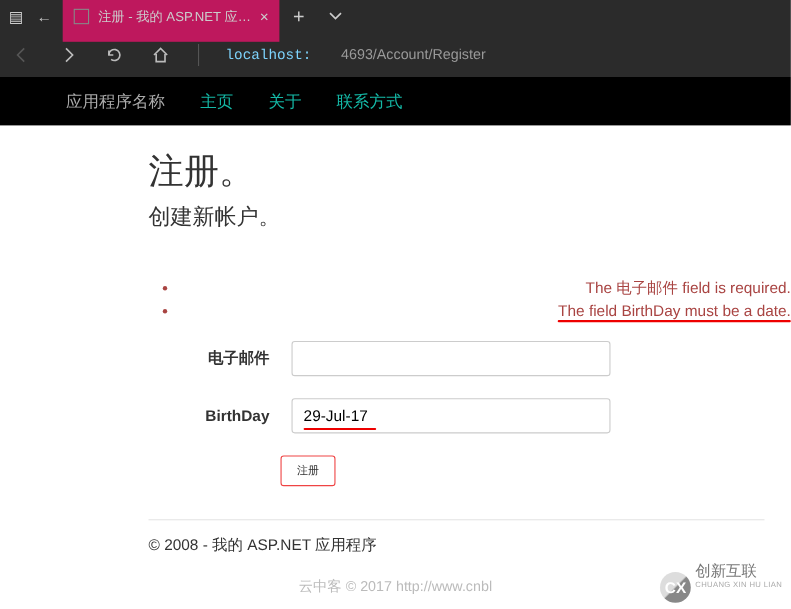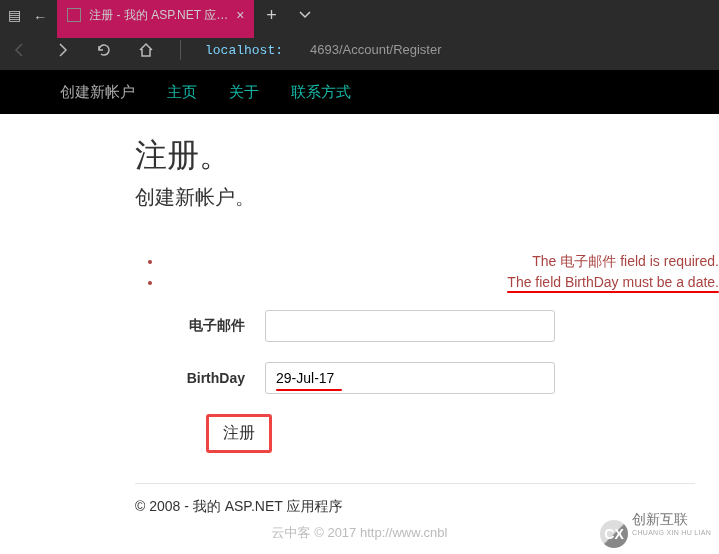--- a/index.html
+++ b/index.html
@@ -32,21 +32,21 @@
     .errors li { margin-bottom: 3px; margin-left: 14px; }
     .error-underlined { display: inline-block; position: relative; }
     .error-underlined::after { content: ""; position: absolute; left: 0; bottom: -3px; width: 100%; height: 2px; background: #e00; border-radius: 1px; }
     
     .form-row { display: flex; align-items: center; margin-bottom: 20px; }
     .form-label { width: 130px; text-align: right; font-weight: bold; font-size: 14px; color: #333; padding-right: 20px; }
     .form-input { width: 290px; height: 32px; border: 1px solid #ccc; border-radius: 3px; padding: 0 10px; font-size: 14px; }
     .input-wrap { position: relative; }
     .value-underlined { position: absolute; left: 11px; bottom: 3px; width: 66px; height: 2px; background: #e00; border-radius: 1px; }
     
-    .submit-btn { margin-left: 71px; padding: 6px 14px; border: 3px solid #ef4444; background: #fff; font-size: 16px; color: #333; border-radius: 3px; }
+    .submit-btn { margin-left: 120px; padding: 6px 14px; border: 1px solid #ef4444; background: #fff; font-size: 10px; color: #333; border-radius: 3px; }
     
     .divider { border: none; border-top: 1px solid #e5e5e5; margin: 30px 0 14px 0; width: 560px; margin-left: 0; }
     .footer { font-size: 14px; color: #333; }
     
     .watermark { position: absolute; right: 8px; bottom: 6px; display: flex; align-items: center; gap: 4px; font-size: 12px; color: #999; }
     .watermark-logo { width: 28px; height: 28px; border-radius: 50%; background: linear-gradient(135deg, #ddd 48%, #888 52%); display: flex; align-items: center; justify-content: center; font-weight: bold; color: #fff; font-size: 14px; margin-top: 21px; }
     .watermark-cn { color: #777; font-size: 14px; }
     .watermark-en { color: #aaa; font-size: 7px; letter-spacing: 0.3px; }
     .bottom-caption { position: absolute; left: 0; right: 0; bottom: 12px; text-align: center; color: #bbb; font-size: 13px; }
   </style>
@@ -93,21 +93,21 @@
         <path d="M2 8 L8 2 L14 8 M4 7 L4 14 L12 14 L12 7" stroke="#bbb" stroke-width="1.5" fill="none"></path>
       </svg>
   </span>
   <span class="urlbar-separator"></span>
   <span class="url-text">
     <span class="host">localhost:</span><span class="path">4693/Account/Register</span>
   </span>
 </div>
 
 <div class="navbar">
-  <span class="brand">创建新帐户</span>
+  <span class="brand">应用程序名称</span>
   <span class="nav-link">主页</span>
   <span class="nav-link">关于</span>
   <span class="nav-link">联系方式</span>
 </div>
 
 <div class="content">
   <h1 class="page-title">注册。</h1>
   <h3 class="page-subtitle">创建新帐户。</h3>
 
   <ul class="errors">

